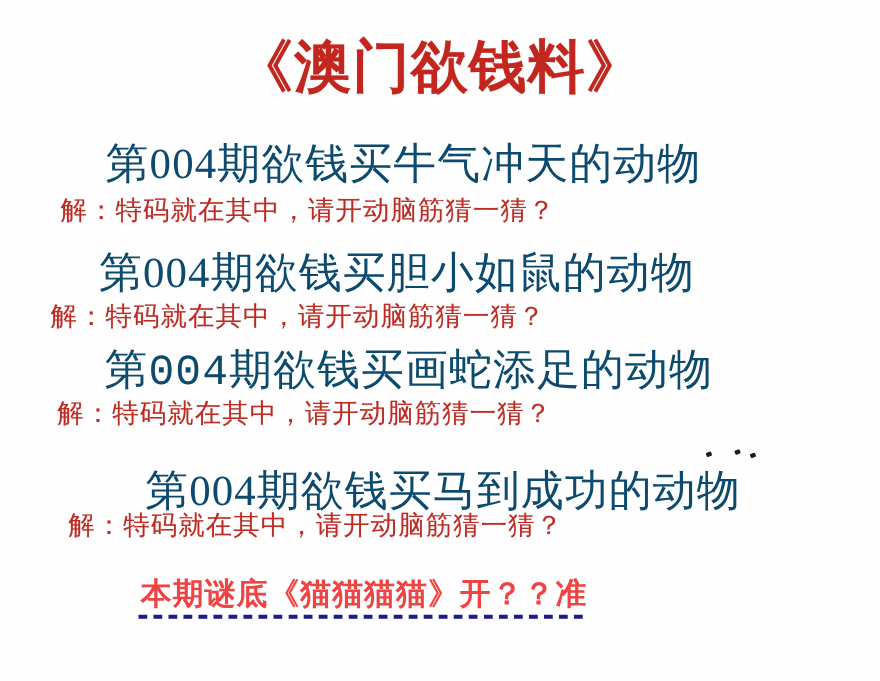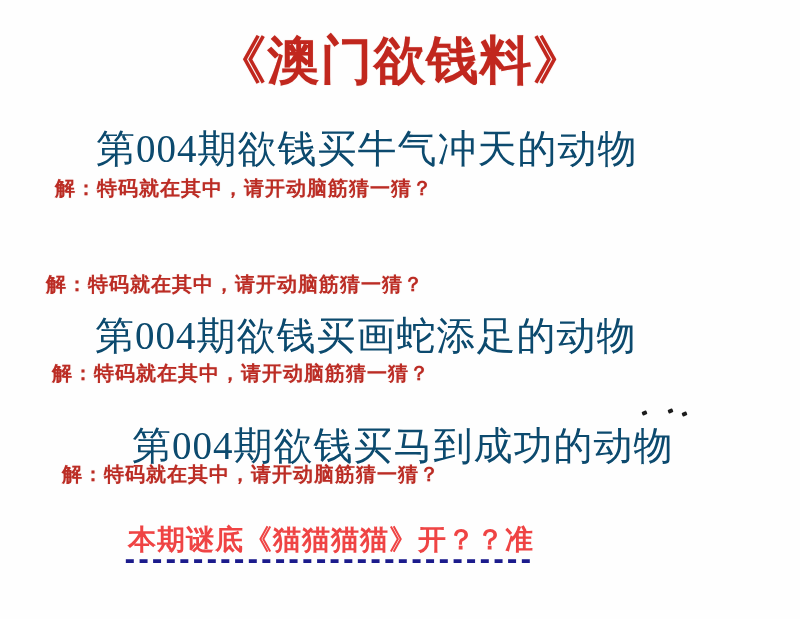--- a/index.html
+++ b/index.html
@@ -29,33 +29,33 @@
   .clue{
     position:absolute;
     font-size:39px;
     color:#0c4a6e;
     font-family:"Liberation Serif", serif;
     white-space:nowrap;
     letter-spacing:1px;
   }
   .answer{
     position:absolute;
-    font-size:20px;
-    font-weight:700;
+    font-size:24px;
+    font-weight:400;
     color:#bb2c24;
     font-family:"DejaVu Serif", serif;
     white-space:nowrap;
     letter-spacing:1px;
     text-shadow:0 0 1px rgba(187,44,36,.3);
   }
   .clue1{top:122px;left:96px;}
   .answer1{top:175px;left:55px;}
   .clue2{top:221px;left:90px;}
   .answer2{top:271px;left:46px;}
-  .clue3{top:309px;left:95px;}
+  .clue3{top:309px;left:95px;font-family:Liberation Mono, monospace;}
   .answer3{top:360px;left:52px;}
   .clue4{top:419px;left:104px;margin-left:28px;}
   .answer4{top:461px;left:62px;}
   .footer-line{
     position:absolute;
     top:521px;left:128px;
     font-size:28px;
     font-weight:700;
     color:#ef4444;
     font-family:"DejaVu Sans", sans-serif;
@@ -86,20 +86,21 @@
 </head>
 <body>
 
 <div class="sheet">
 
   <div class="title">《澳门欲钱料》</div>
 
   <div class="clue clue1">第004期欲钱买牛气冲天的动物</div>
   <div class="answer answer1">解：特码就在其中，请开动脑筋猜一猜？</div>
 
+  <div class="clue clue2">第004期欲钱买胆小如鼠的动物</div>
   <div class="answer answer2">解：特码就在其中，请开动脑筋猜一猜？</div>
 
   <div class="clue clue3">第004期欲钱买画蛇添足的动物</div>
   <div class="answer answer3">解：特码就在其中，请开动脑筋猜一猜？</div>
 
   <div class="speck speck1"></div>
   <div class="speck speck2"></div>
   <div class="speck speck3"></div>
 
   <div class="clue clue4">第004期欲钱买马到成功的动物</div>

